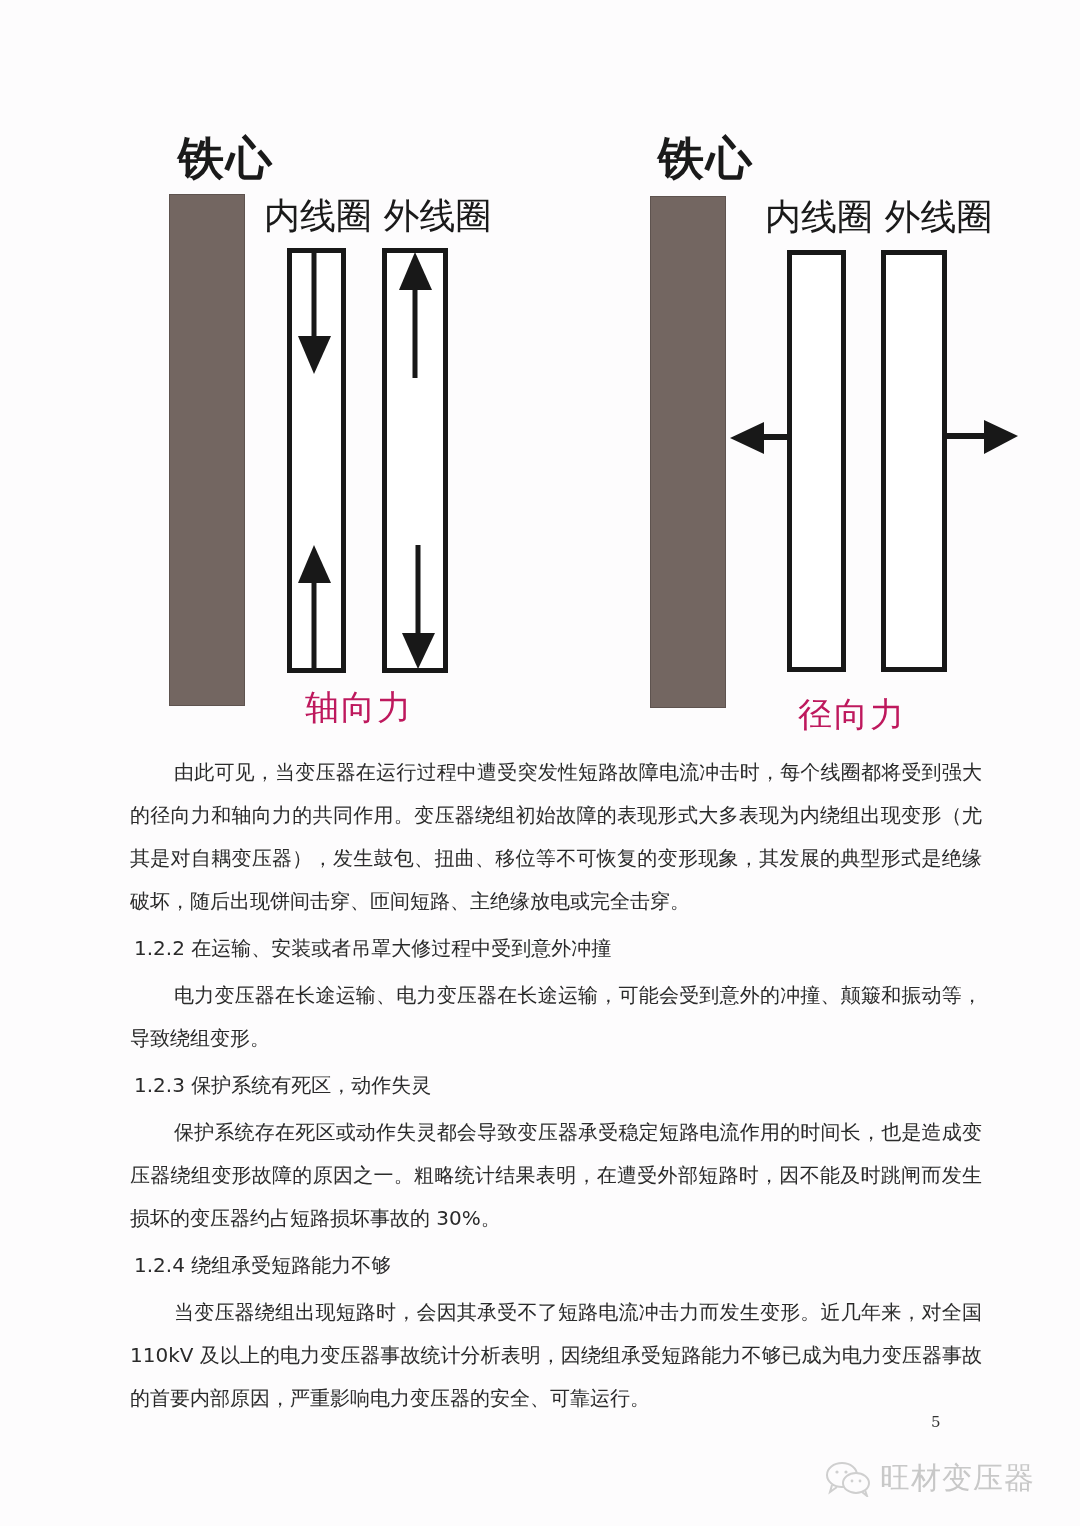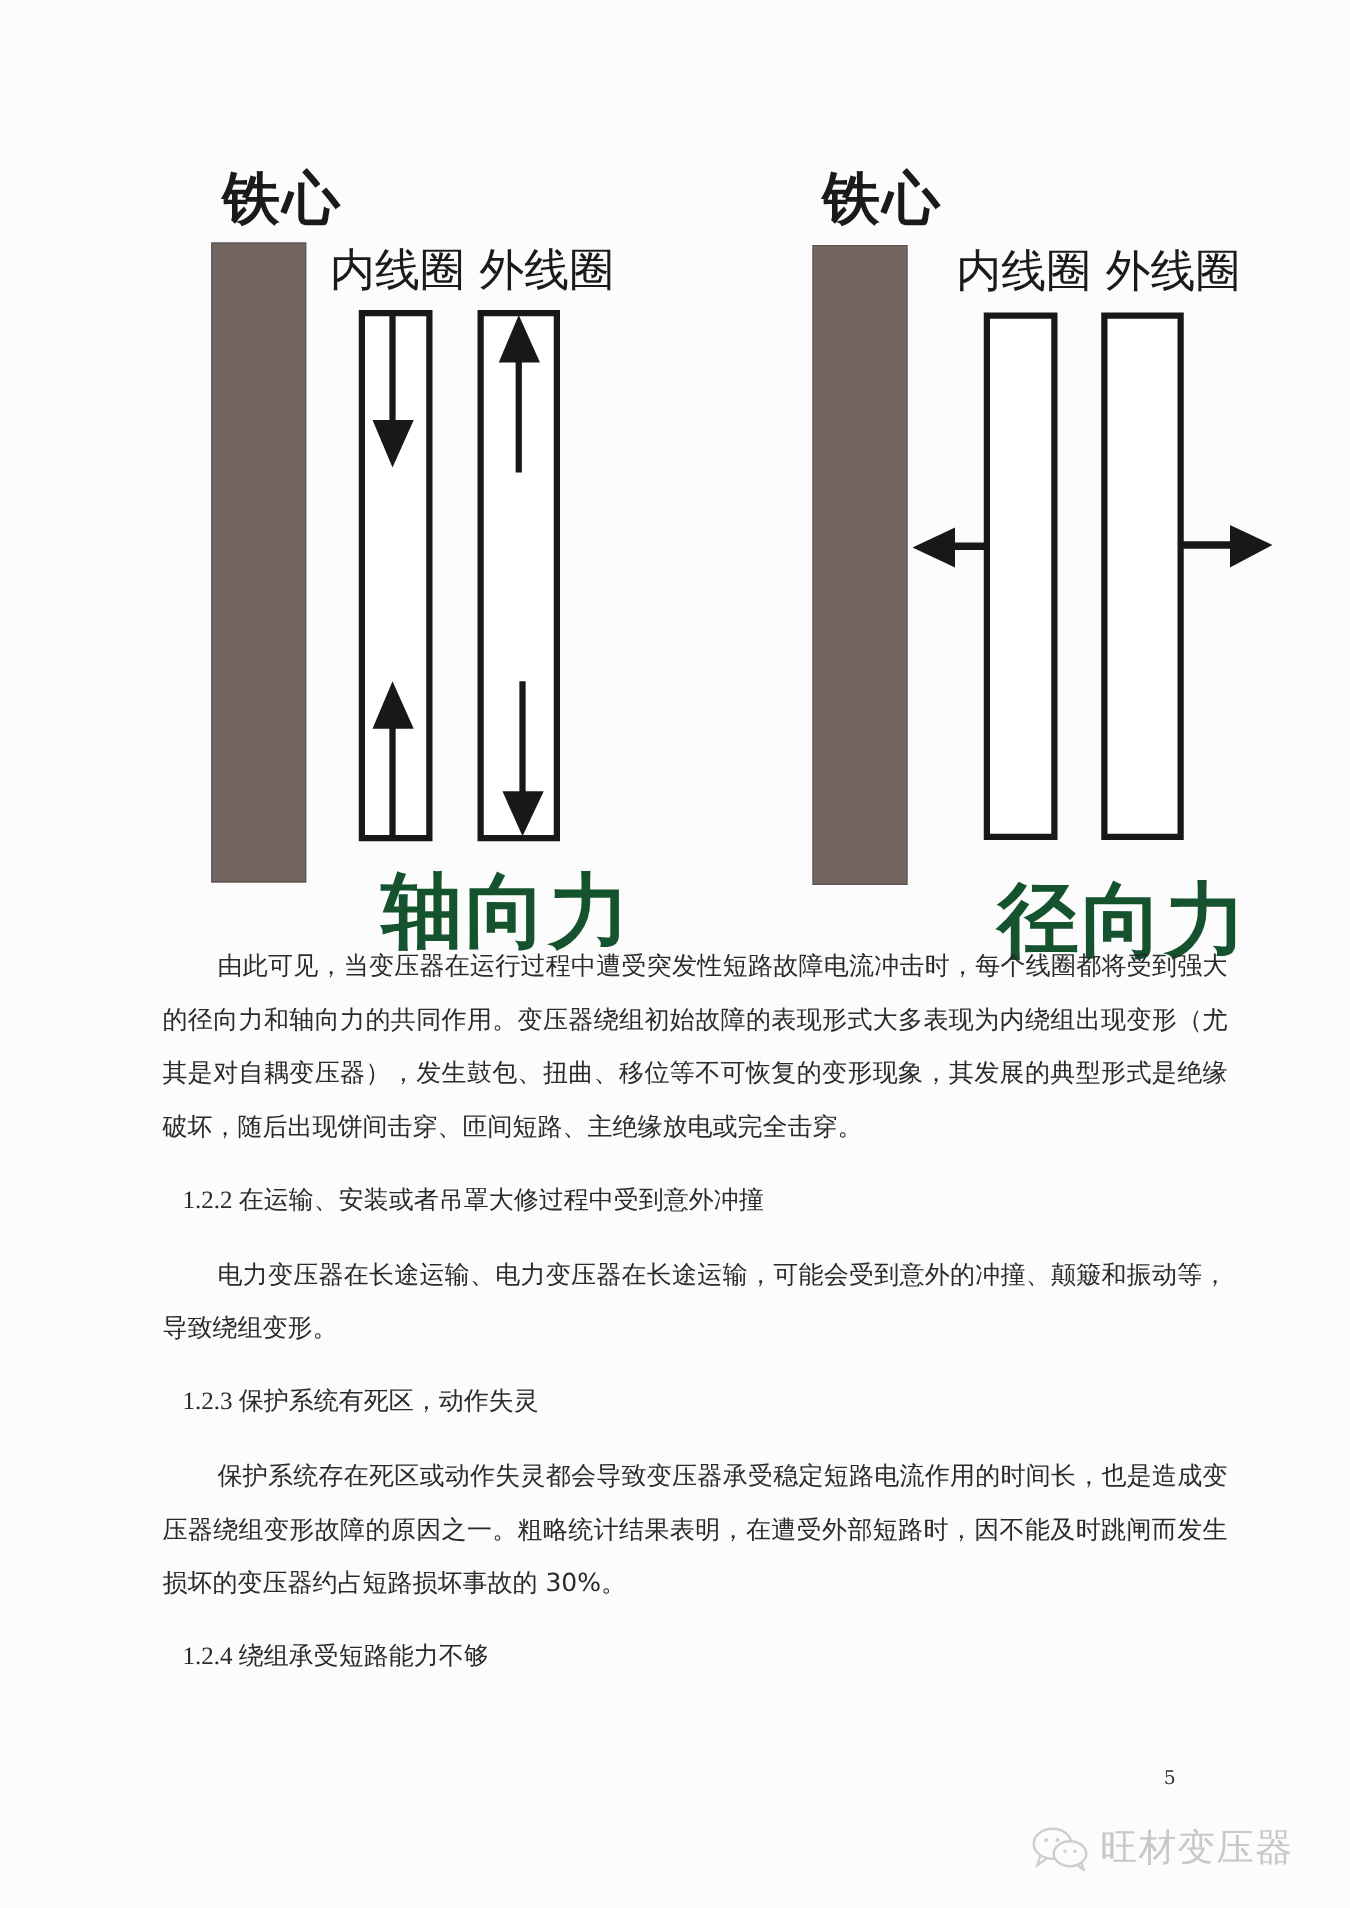--- a/index.html
+++ b/index.html
@@ -12,35 +12,35 @@
   .core-label {
     position: absolute; font-family: "DejaVu Serif", serif;
     font-size: 46px; font-weight: bold; color: #1a1a1a; letter-spacing: 2px;
   }
   .coil-label {
     position: absolute; font-family: "DejaVu Sans", sans-serif;
     font-size: 36px; color: #1a1a1a; white-space: nowrap;
   }
   .force-label {
     position: absolute; font-family: "DejaVu Serif", serif;
-    font-size: 65px; font-weight: bold; color: #14532d; letter-spacing: 2px;
+    font-size: 34px; font-weight: normal; color: #be185d; letter-spacing: 2px;
   }
   .core {
     position: absolute; background: #736661; border: 1px solid #5e534f;
   }
   .coil {
     position: absolute; border: 5px solid #181818; box-sizing: border-box; background: #fff;
   }
   svg.arrow { position: absolute; overflow: visible; }
   .text {
     position: absolute; left: 130px; width: 852px;
     font-size: 20px; line-height: 43px; color: #2a2a2a;
   }
   .para { margin: 0; text-indent: 44px; text-align: justify; }
-  .heading { margin: 16px; font-family: Liberation Serif, serif; }
+  .heading { margin: 4px; }
   .page-num {
     position: absolute; left: 931px; top: 1413px;
     font-family: "DejaVu Serif", serif; font-size: 15px; color: #333;
   }
   .watermark {
     position: absolute; left: 824px; top: 1458px; display: flex; align-items: center;
     color: #c8c8c8; font-size: 30px; letter-spacing: 1px;
   }
   .wm-icon { width: 50px; height: 36px; margin-right: 6px; }
 </style>
@@ -102,20 +102,21 @@
   </div>
 </div>
 
 <div class="text" style="top:751px;">
   <p class="para">由此可见，当变压器在运行过程中遭受突发性短路故障电流冲击时，每个线圈都将受到强大的径向力和轴向力的共同作用。变压器绕组初始故障的表现形式大多表现为内绕组出现变形（尤其是对自耦变压器），发生鼓包、扭曲、移位等不可恢复的变形现象，其发展的典型形式是绝缘破坏，随后出现饼间击穿、匝间短路、主绝缘放电或完全击穿。</p>
   <p class="heading">1.2.2  在运输、安装或者吊罩大修过程中受到意外冲撞</p>
   <p class="para">电力变压器在长途运输、电力变压器在长途运输，可能会受到意外的冲撞、颠簸和振动等，导致绕组变形。</p>
   <p class="heading">1.2.3  保护系统有死区，动作失灵</p>
   <p class="para">保护系统存在死区或动作失灵都会导致变压器承受稳定短路电流作用的时间长，也是造成变压器绕组变形故障的原因之一。粗略统计结果表明，在遭受外部短路时，因不能及时跳闸而发生损坏的变压器约占短路损坏事故的 30%。</p>
   <p class="heading">1.2.4  绕组承受短路能力不够</p>
+  <p class="para">当变压器绕组出现短路时，会因其承受不了短路电流冲击力而发生变形。近几年来，对全国 110kV 及以上的电力变压器事故统计分析表明，因绕组承受短路能力不够已成为电力变压器事故的首要内部原因，严重影响电力变压器的安全、可靠运行。</p>
 </div>
 
 <div class="page-num">5</div>
 
 <div class="watermark">
   <svg class="wm-icon" viewBox="0 0 50 36">
     <ellipse cx="18" cy="14" rx="15" ry="12" fill="none" stroke="#cfcfcf" stroke-width="2"></ellipse>
     <circle cx="13" cy="11" r="1.6" fill="#cfcfcf"></circle>
     <circle cx="22" cy="11" r="1.6" fill="#cfcfcf"></circle>
     <path d="M8 24 L6 31 L13 26" fill="none" stroke="#cfcfcf" stroke-width="2"></path>

